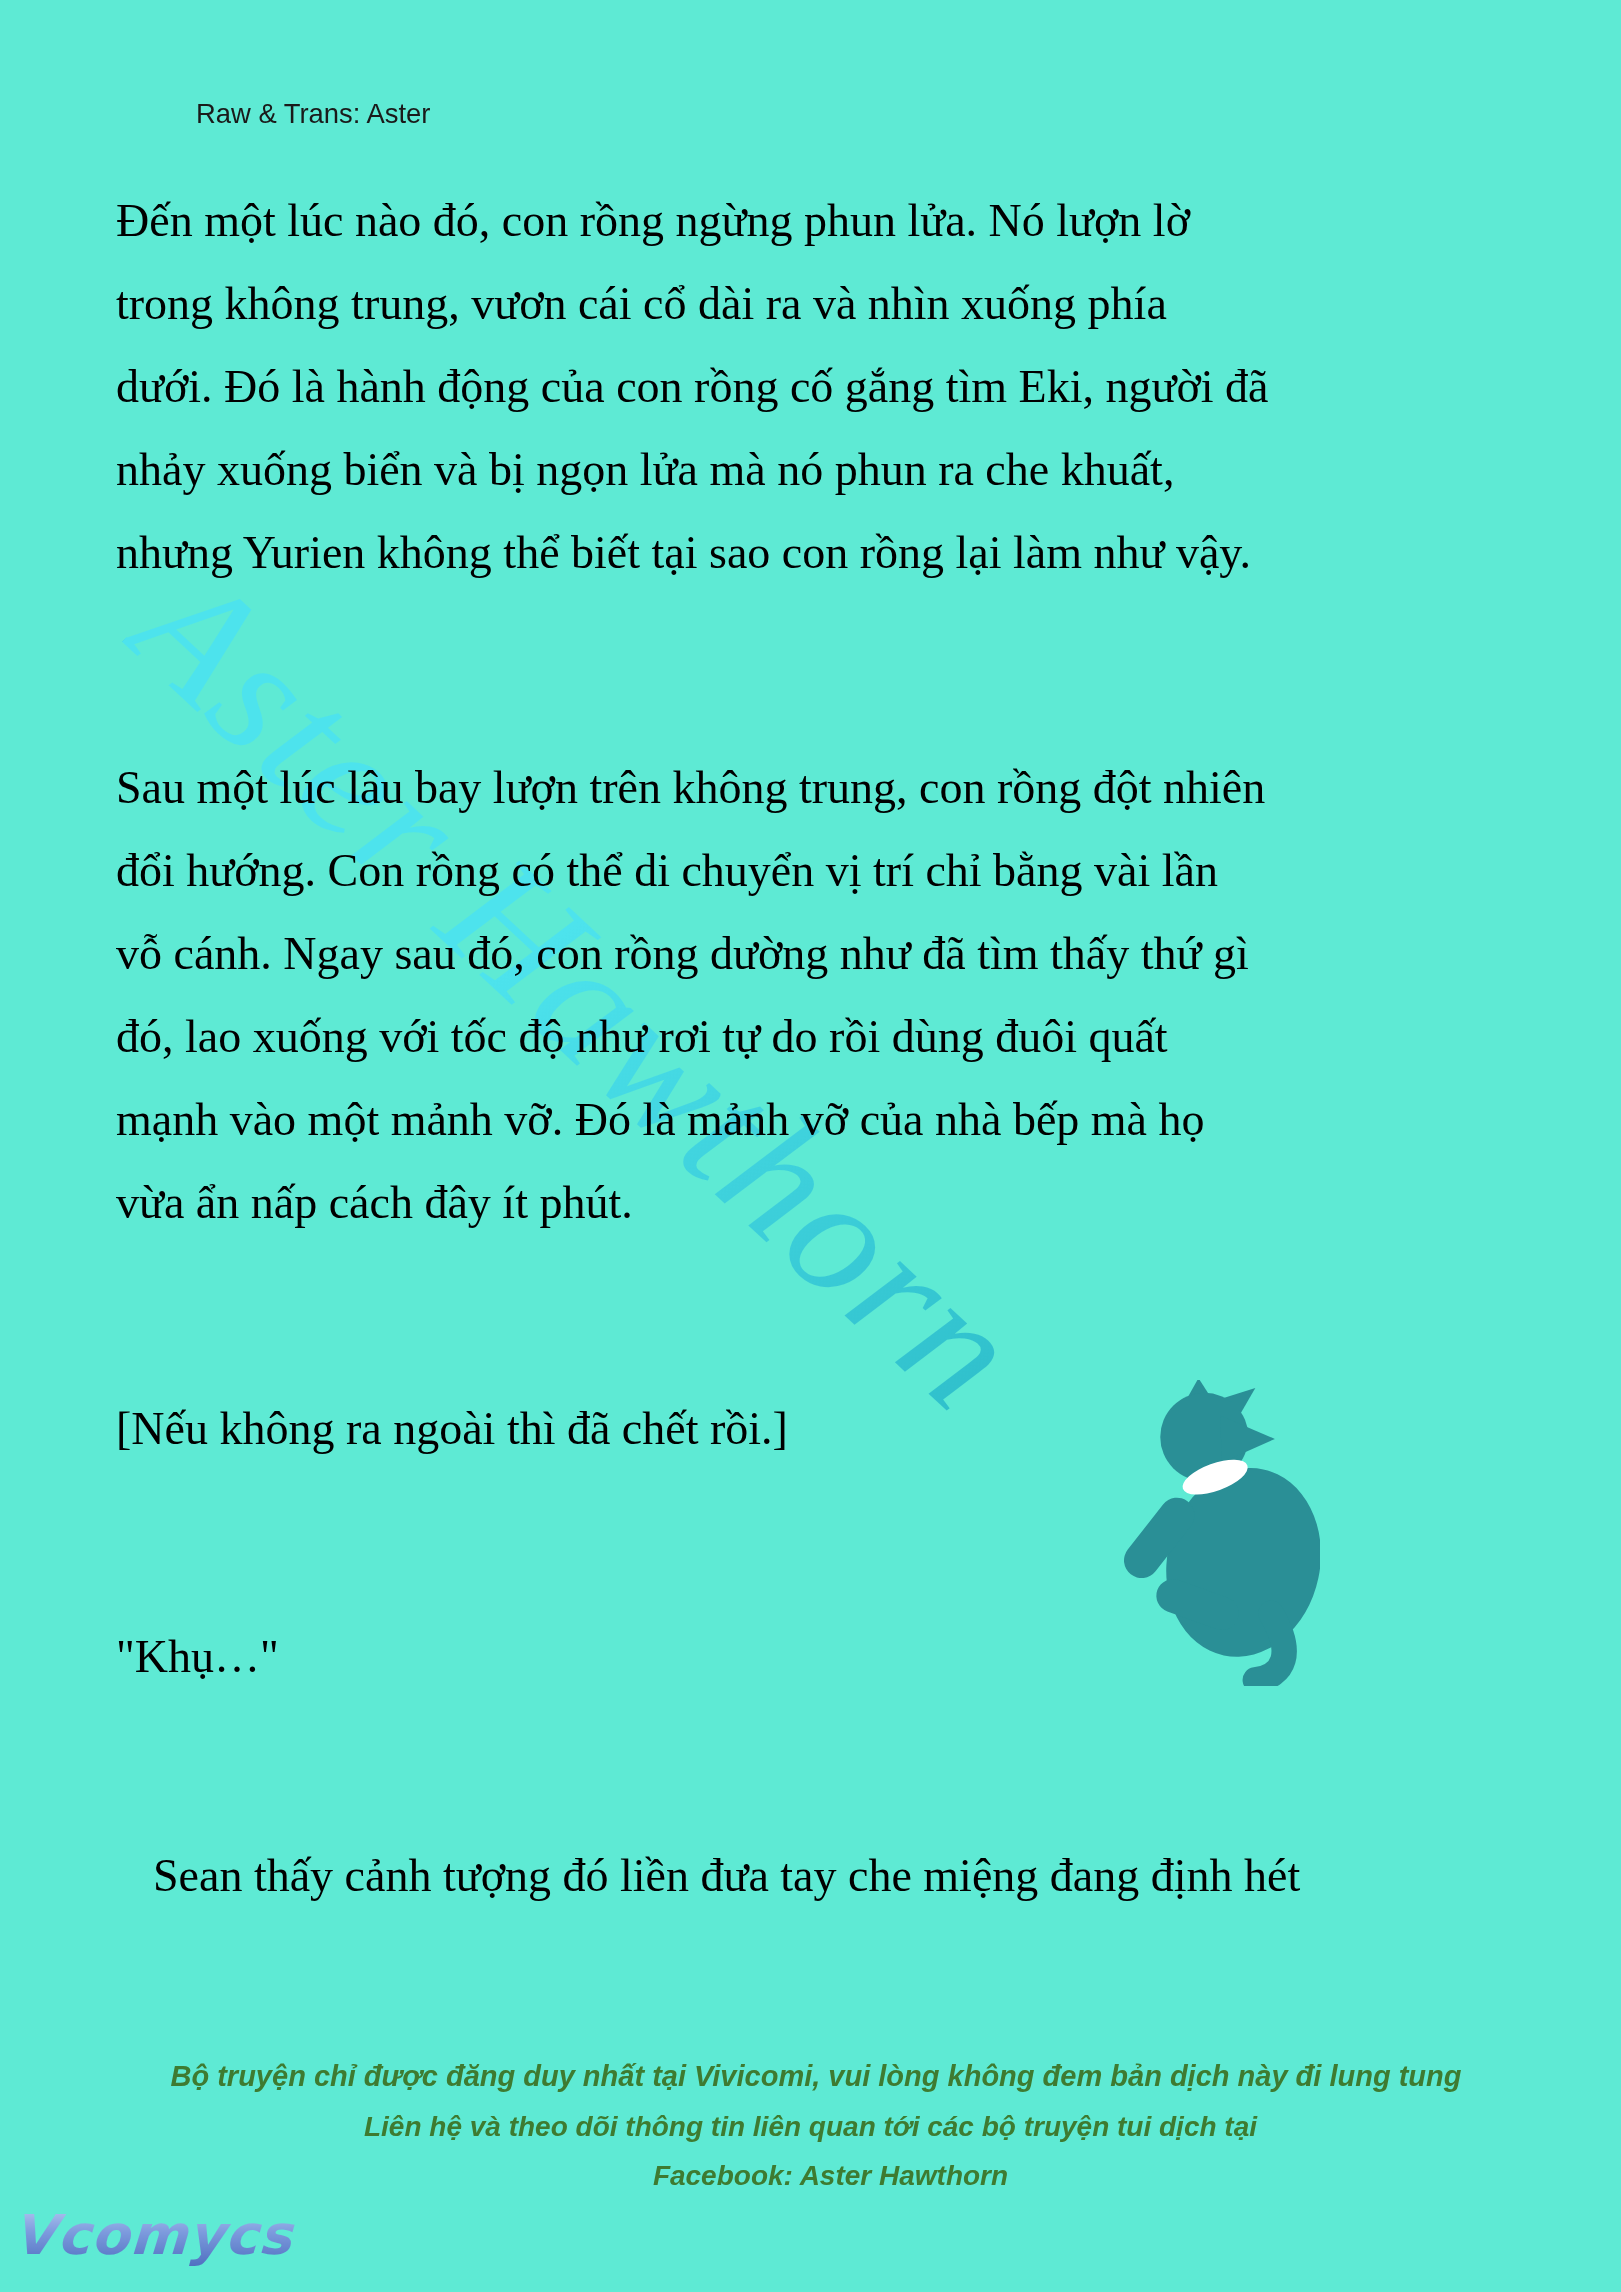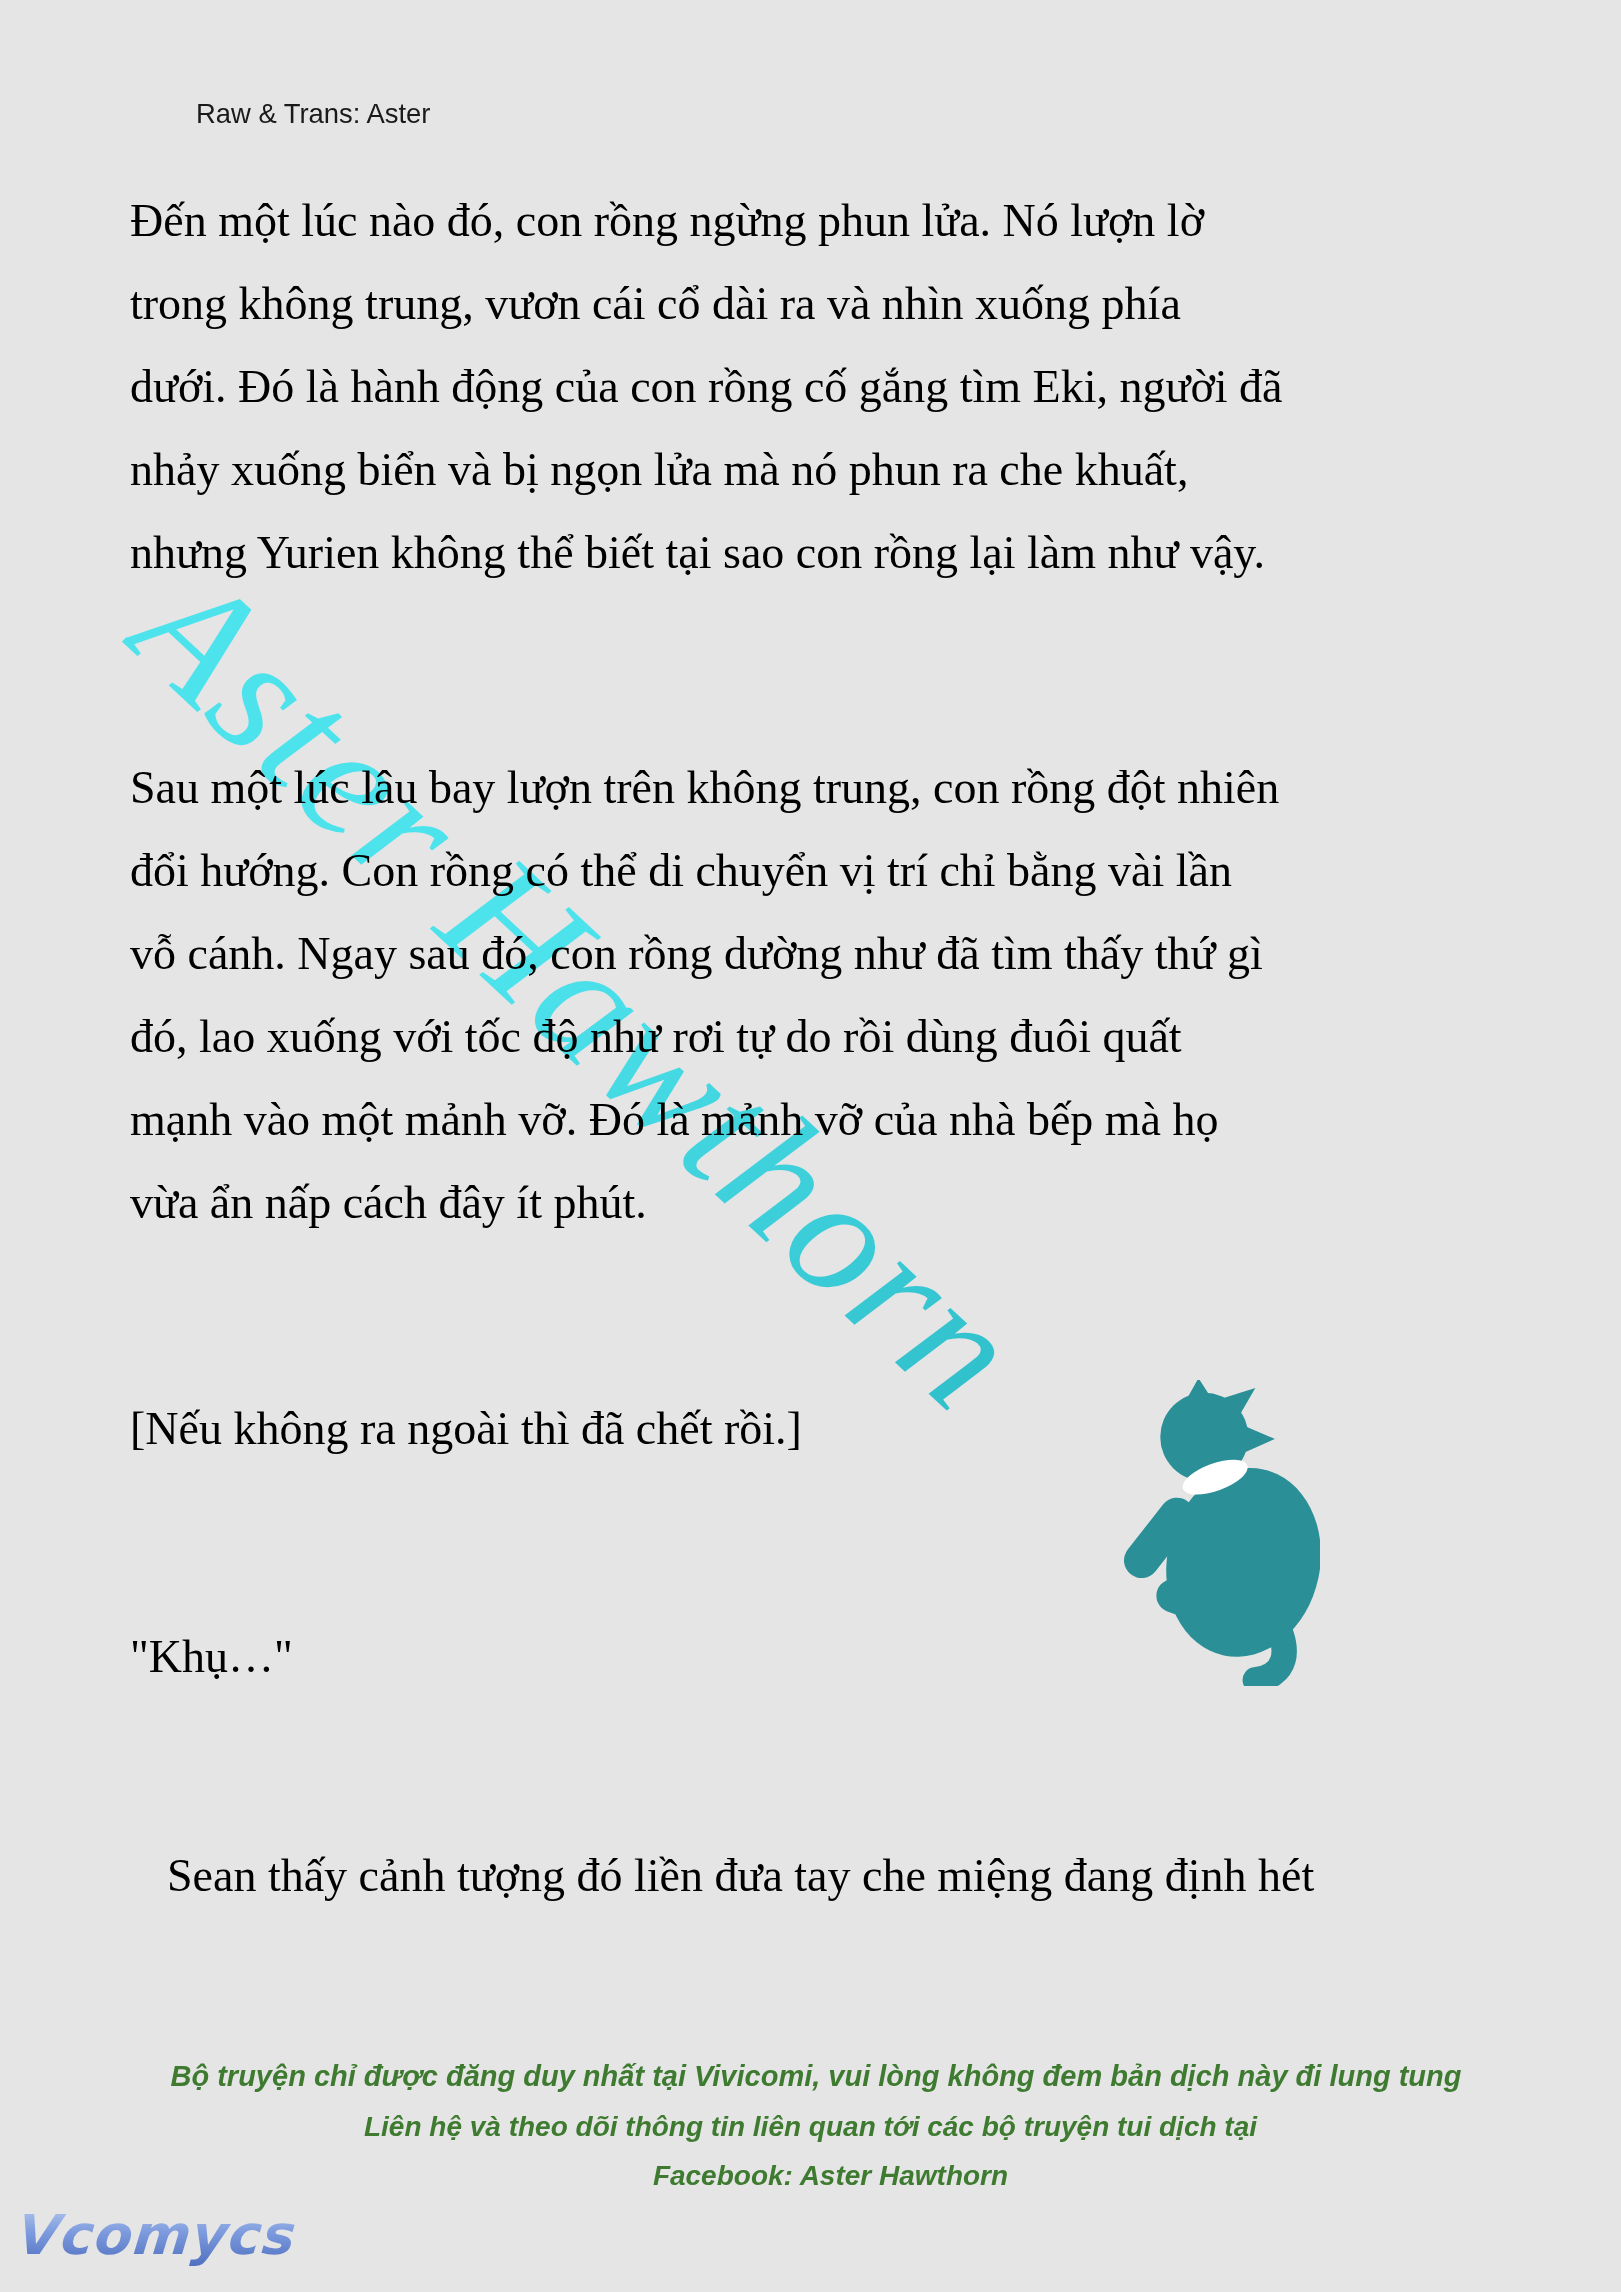--- a/index.html
+++ b/index.html
@@ -1,19 +1,19 @@
 <!DOCTYPE html>
 <html style="--wm-color: #4DE3ED; --wm-color-end: #2FBFCB; --footer-color: #3E7B31;"><head>
 <meta charset="utf-8">
 <style>
   html,body{margin:0;padding:0;background:#ffffff;}
   #page{
     position:relative;
     width:1621px;height:2293px;
-    background:#e5e5e5;
+    background:#5eead4;
     overflow:hidden;
     font-family:"Liberation Serif","DejaVu Serif",serif;
   }
   .header{
     position:absolute;left:196px;top:98px;
     font-family:"Liberation Sans","DejaVu Sans",sans-serif;
     font-size:27.4px;color:#1a1a1a;
     z-index:3;
   }
   .watermark{
@@ -26,21 +26,21 @@
     letter-spacing:3.9px;
     white-space:nowrap;
     background:linear-gradient(105deg,var(--wm-color) 0%,var(--wm-color) 45%,var(--wm-color-end) 100%);
     -webkit-background-clip:text;
     background-clip:text;
     color:transparent;
     z-index:0;
   }
   .body-text{position:absolute;left:0;top:0;width:100%;height:100%;z-index:2;}
   .para{
-    position:absolute;left:130px;width:1411px;
+    position:absolute;left:116px;width:1411px;
     font-size:46px;line-height:83px;color:#000;
   }
   .line{white-space:nowrap;}
   .cat{
     position:absolute;left:1124px;top:1380px;
     width:196px;height:306px;z-index:1;
   }
   .footer{
     position:absolute;left:0;top:2051px;width:1621px;
     text-align:center;

